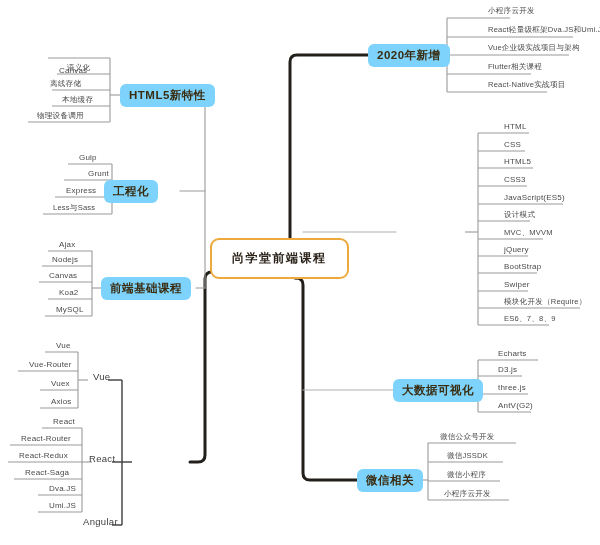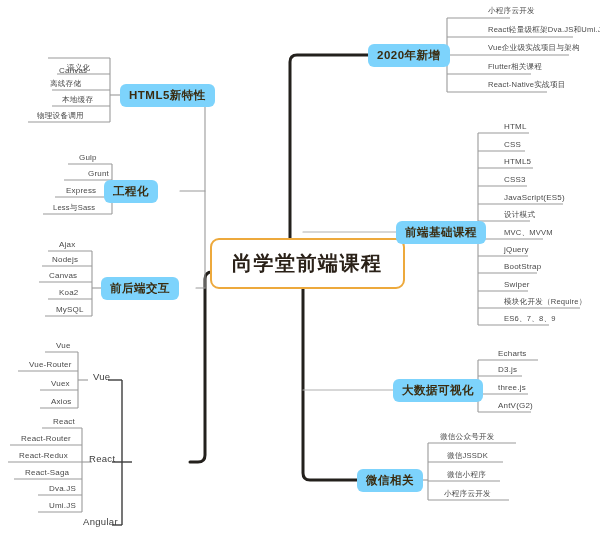--- a/index.html
+++ b/index.html
@@ -20,21 +20,21 @@
     padding:5px 9px;
     letter-spacing:.5px;
     line-height:1.1;
   }
   
   .root{
     background:#ffffff;
     border:2px solid #eda93c;
     border-radius:9px;
     color:#2a2118;
-    font-size:20px;
+    font-size:12px;
     font-weight:bold;
     padding:10px 20px;
     letter-spacing:1.5px;
   }
   
   .group{
     color:#3d3d3d;
     font-size:9.5px;
     padding:1px 3px;
     letter-spacing:.3px;
@@ -186,27 +186,26 @@
       <path d="M82,462 L8,462"></path>
       <path d="M82,479 L14,479"></path>
       <path d="M82,495 L38,495"></path>
       <path d="M82,512 L38,512"></path>
     </g>
   </svg>
 
   <div class="node root" style="left:210px;top:238px;">尚学堂前端课程</div>
 
   <div class="node branch" style="left:368px;top:44px;">2020年新增</div>
-  <div class="node branch" style="left:396px;top:221px;">前端基础课程</div>
   <div class="node branch" style="left:393px;top:379px;">大数据可视化</div>
   <div class="node branch" style="left:357px;top:469px;">微信相关</div>
 
   <div class="node branch" style="left:120px;top:84px;">HTML5新特性</div>
   <div class="node branch" style="left:104px;top:180px;">工程化</div>
-  <div class="node branch" style="left:101px;top:277px;">前后端交互</div>
+  <div class="node branch" style="left:101px;top:277px;">前端基础课程</div>
 
   <div class="node group" style="left:90px;top:370px;">Vue</div>
   <div class="node group" style="left:86px;top:452px;">React</div>
   <div class="node group" style="left:80px;top:515px;">Angular</div>
 
   <div class="node leaf cn" style="left:484px;top:7px;">小程序云开发</div>
   <div class="node leaf cn" style="left:484px;top:26px;">React轻量级框架Dva.JS和Umi.JS</div>
   <div class="node leaf cn" style="left:484px;top:44px;">Vue企业级实战项目与架构</div>
   <div class="node leaf cn" style="left:484px;top:63px;">Flutter相关课程</div>
   <div class="node leaf cn" style="left:484px;top:81px;">React-Native实战项目</div>

